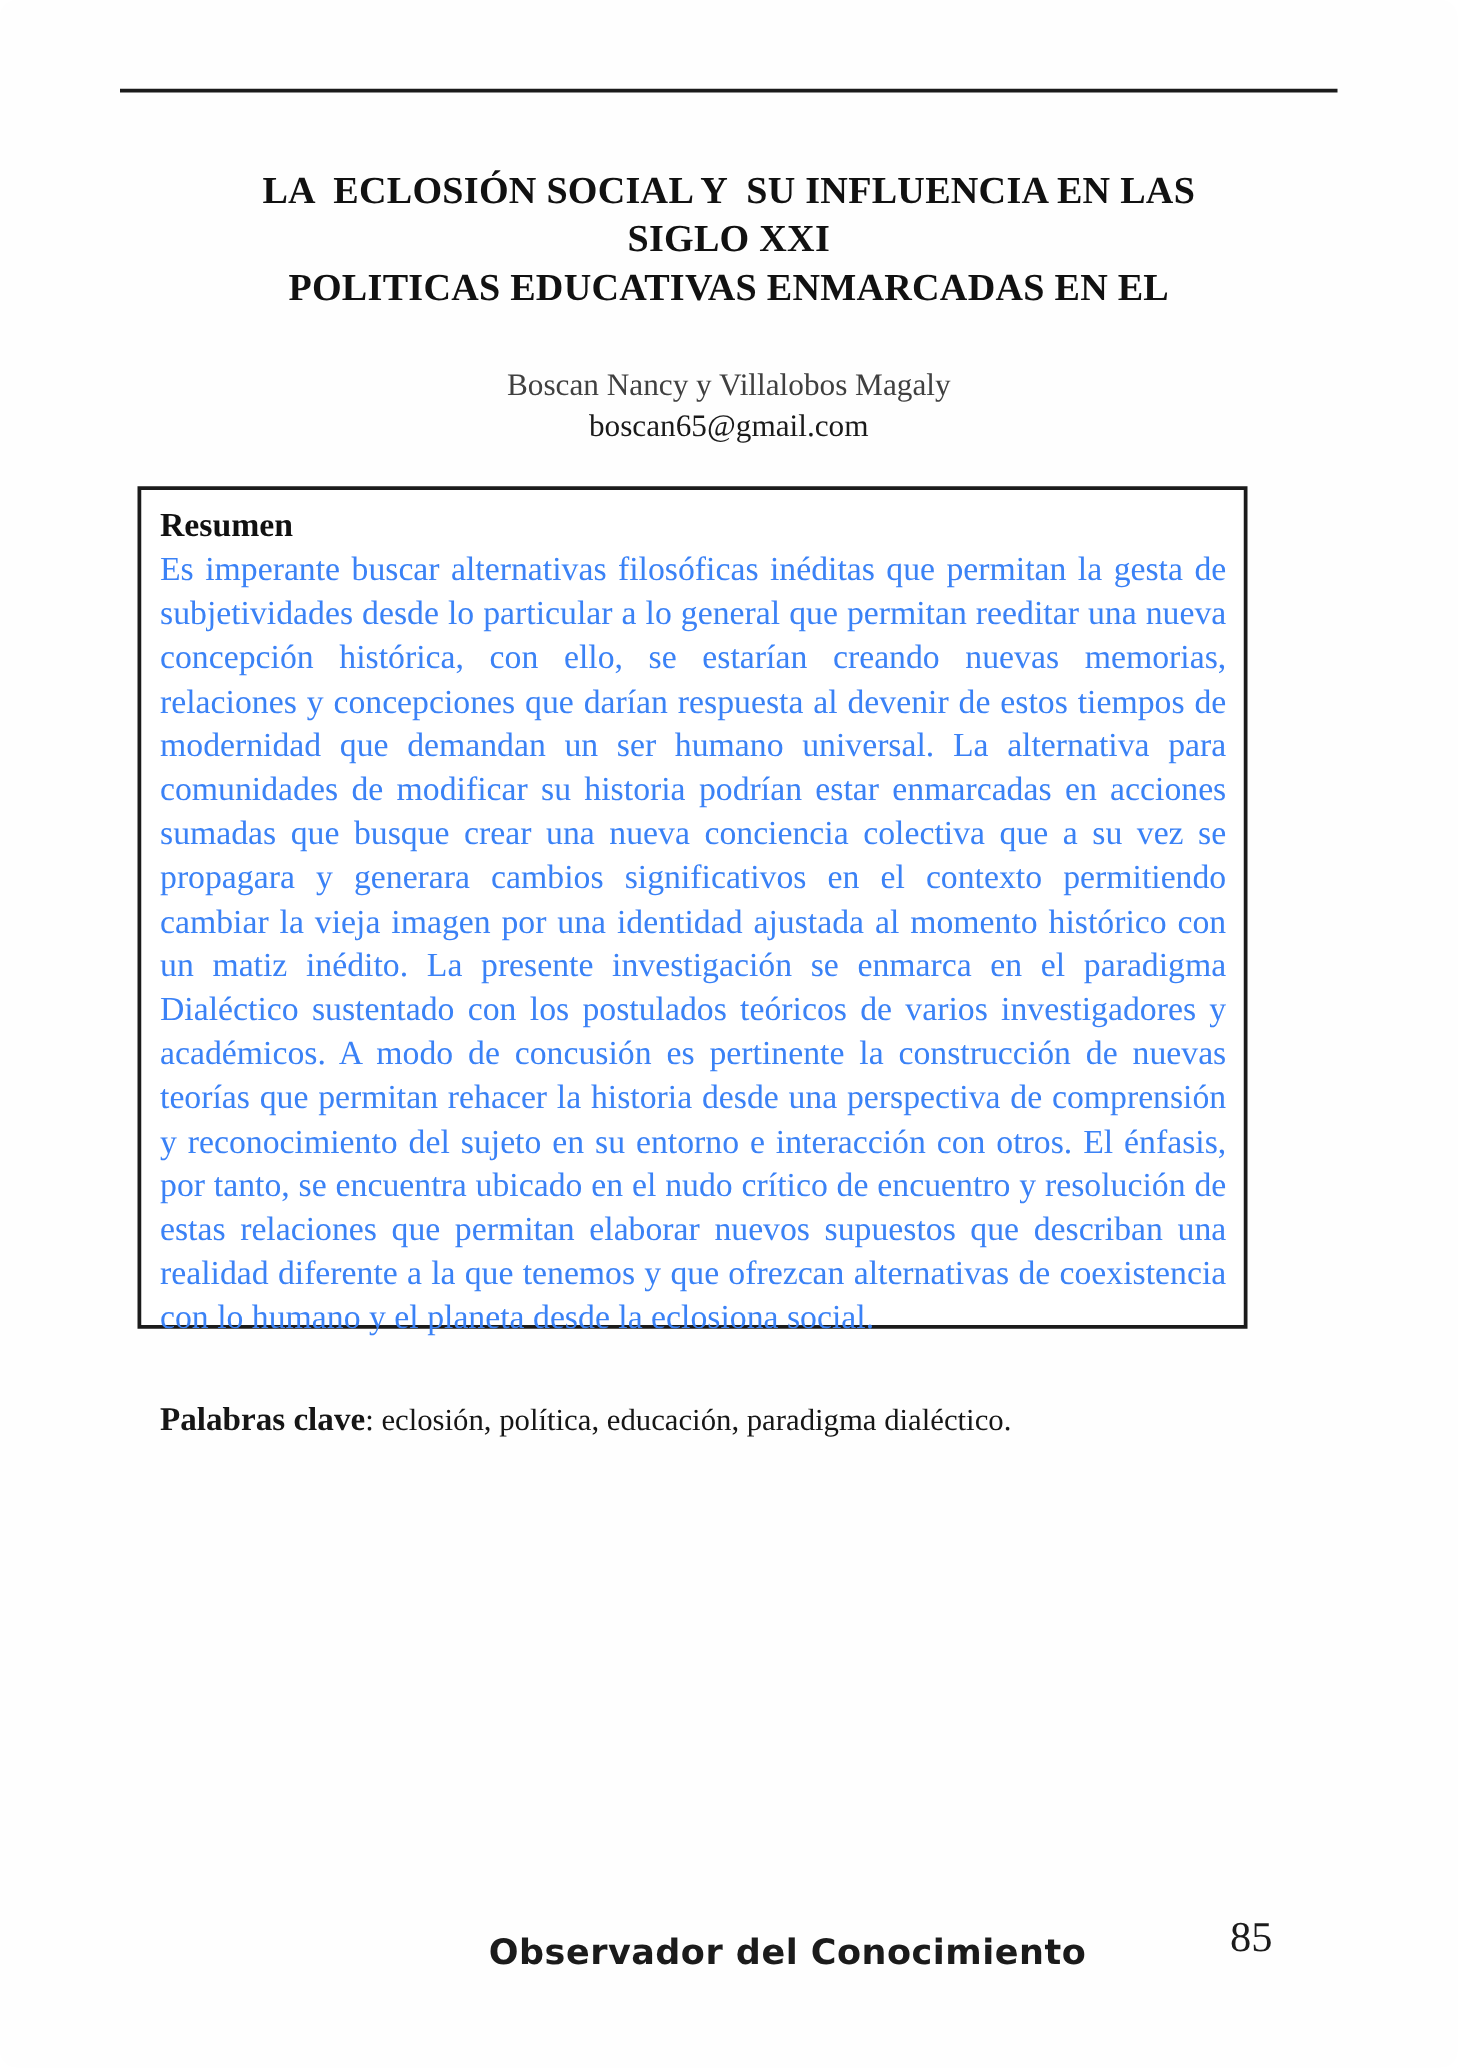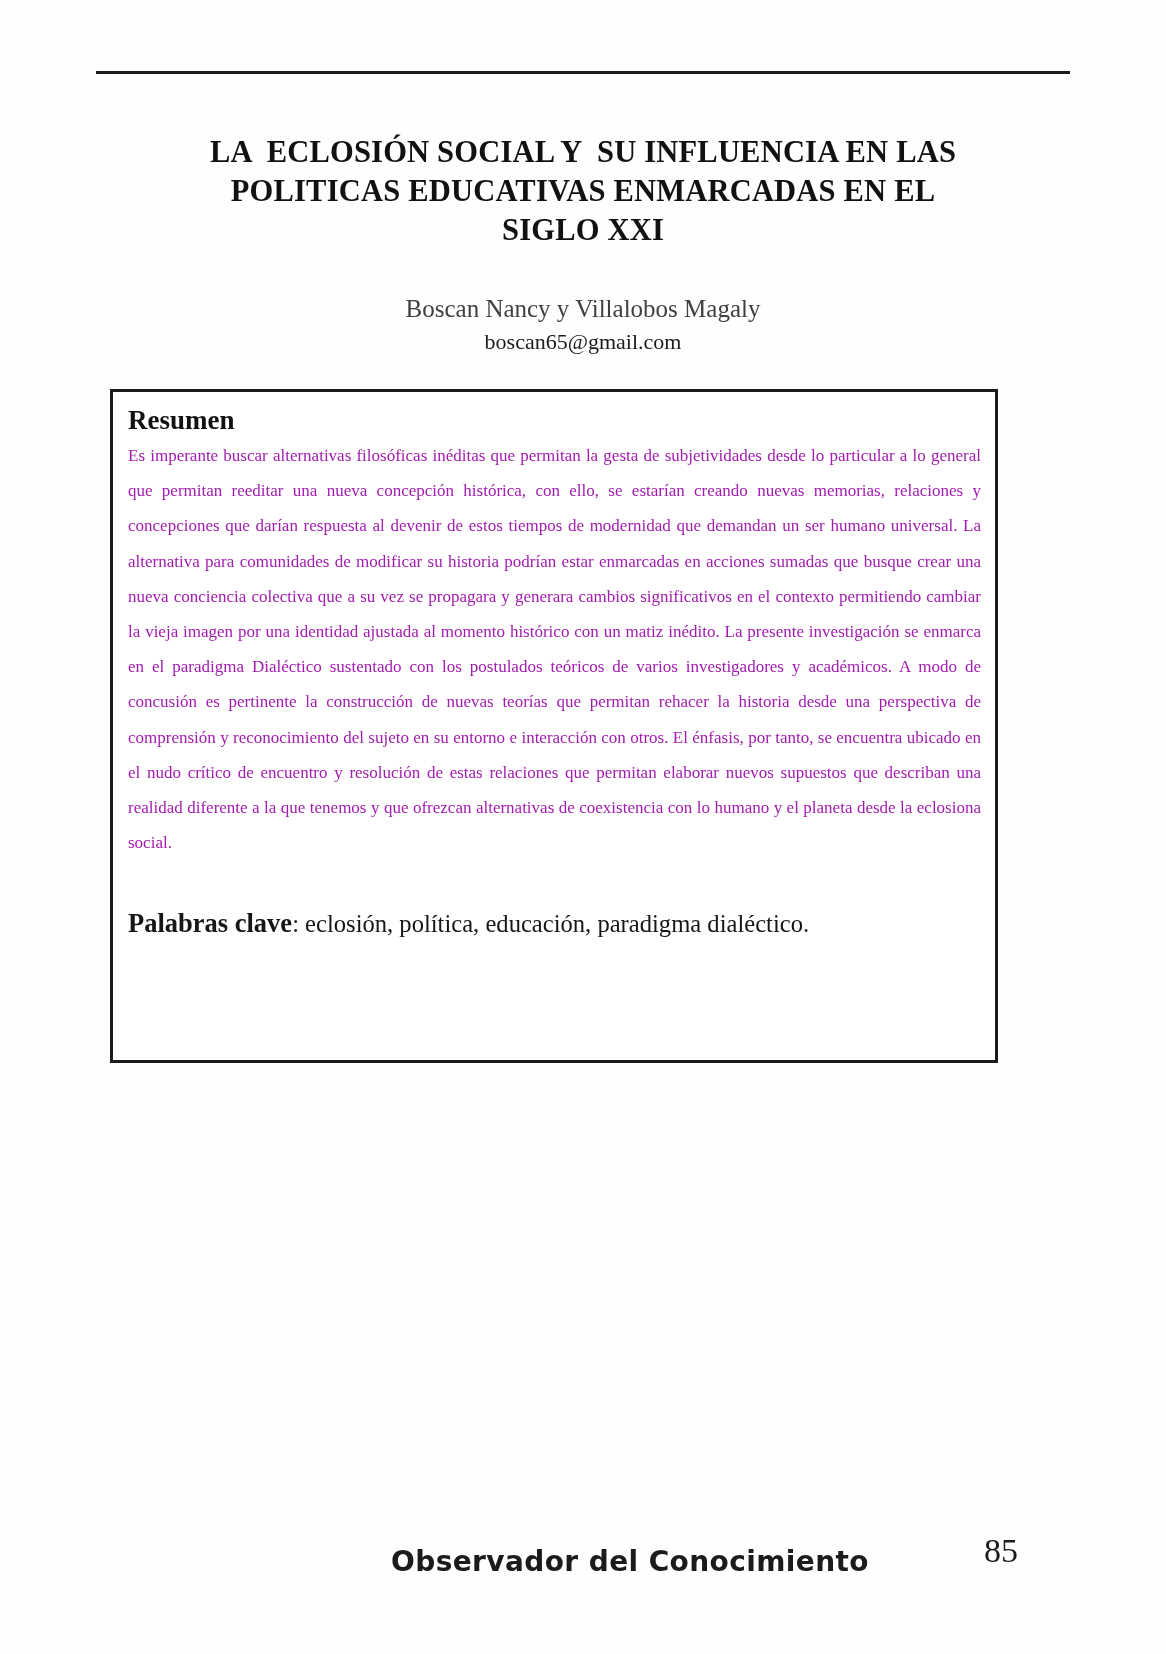--- a/index.html
+++ b/index.html
@@ -58,21 +58,21 @@
     top: 292px;
     width: 926px;
     text-align: center;
   }
   .author-name {
     font-size: 25px;
     line-height: 33px;
     color: #404040;
   }
   .author-email {
-    font-size: 22px;
+    font-size: 25px;
     line-height: 33px;
     color: #1a1a1a;
   }
 
   
   .abstract-box {
     position: absolute;
     left: 110px;
     top: 389px;
     width: 888px;
@@ -85,25 +85,25 @@
     padding: 11px 14px 0 15px;
   }
   .abstract-heading {
     font-weight: bold;
     font-size: 27px;
     line-height: 34px;
     color: #111111;
     margin: 0 0 1px 0;
   }
   .abstract-text {
-    font-size: 17px;
+    font-size: 27px;
     line-height: 35.2px;
     text-align: justify;
     text-justify: inter-word;
-    color: #a21caf;
+    color: #3b82f6;
     margin: 0;
     hyphens: none;
   }
   .keywords-line {
     margin-top: 46px;
     font-size: 24.6px;
     line-height: 34px;
     color: #161616;
   }
   .keywords-label {
@@ -132,22 +132,22 @@
 </style>
 </head>
 <body>
 
 <div class="page">
 
   <div class="top-rule"></div>
 
   <div class="title-block">
     <div class="title-line">LA  ECLOSIÓN SOCIAL Y  SU INFLUENCIA EN LAS</div>
+    <div class="title-line">SIGLO XXI</div>
     <div class="title-line">POLITICAS EDUCATIVAS ENMARCADAS EN EL</div>
-    <div class="title-line">SIGLO XXI</div>
   </div>
 
   <div class="author-block">
     <div class="author-name">Boscan Nancy y Villalobos Magaly</div>
     <div class="author-email">boscan65@gmail.com</div>
   </div>
 
   <div class="abstract-box">
     <div class="abstract-inner">
       <div class="abstract-heading">Resumen</div>

